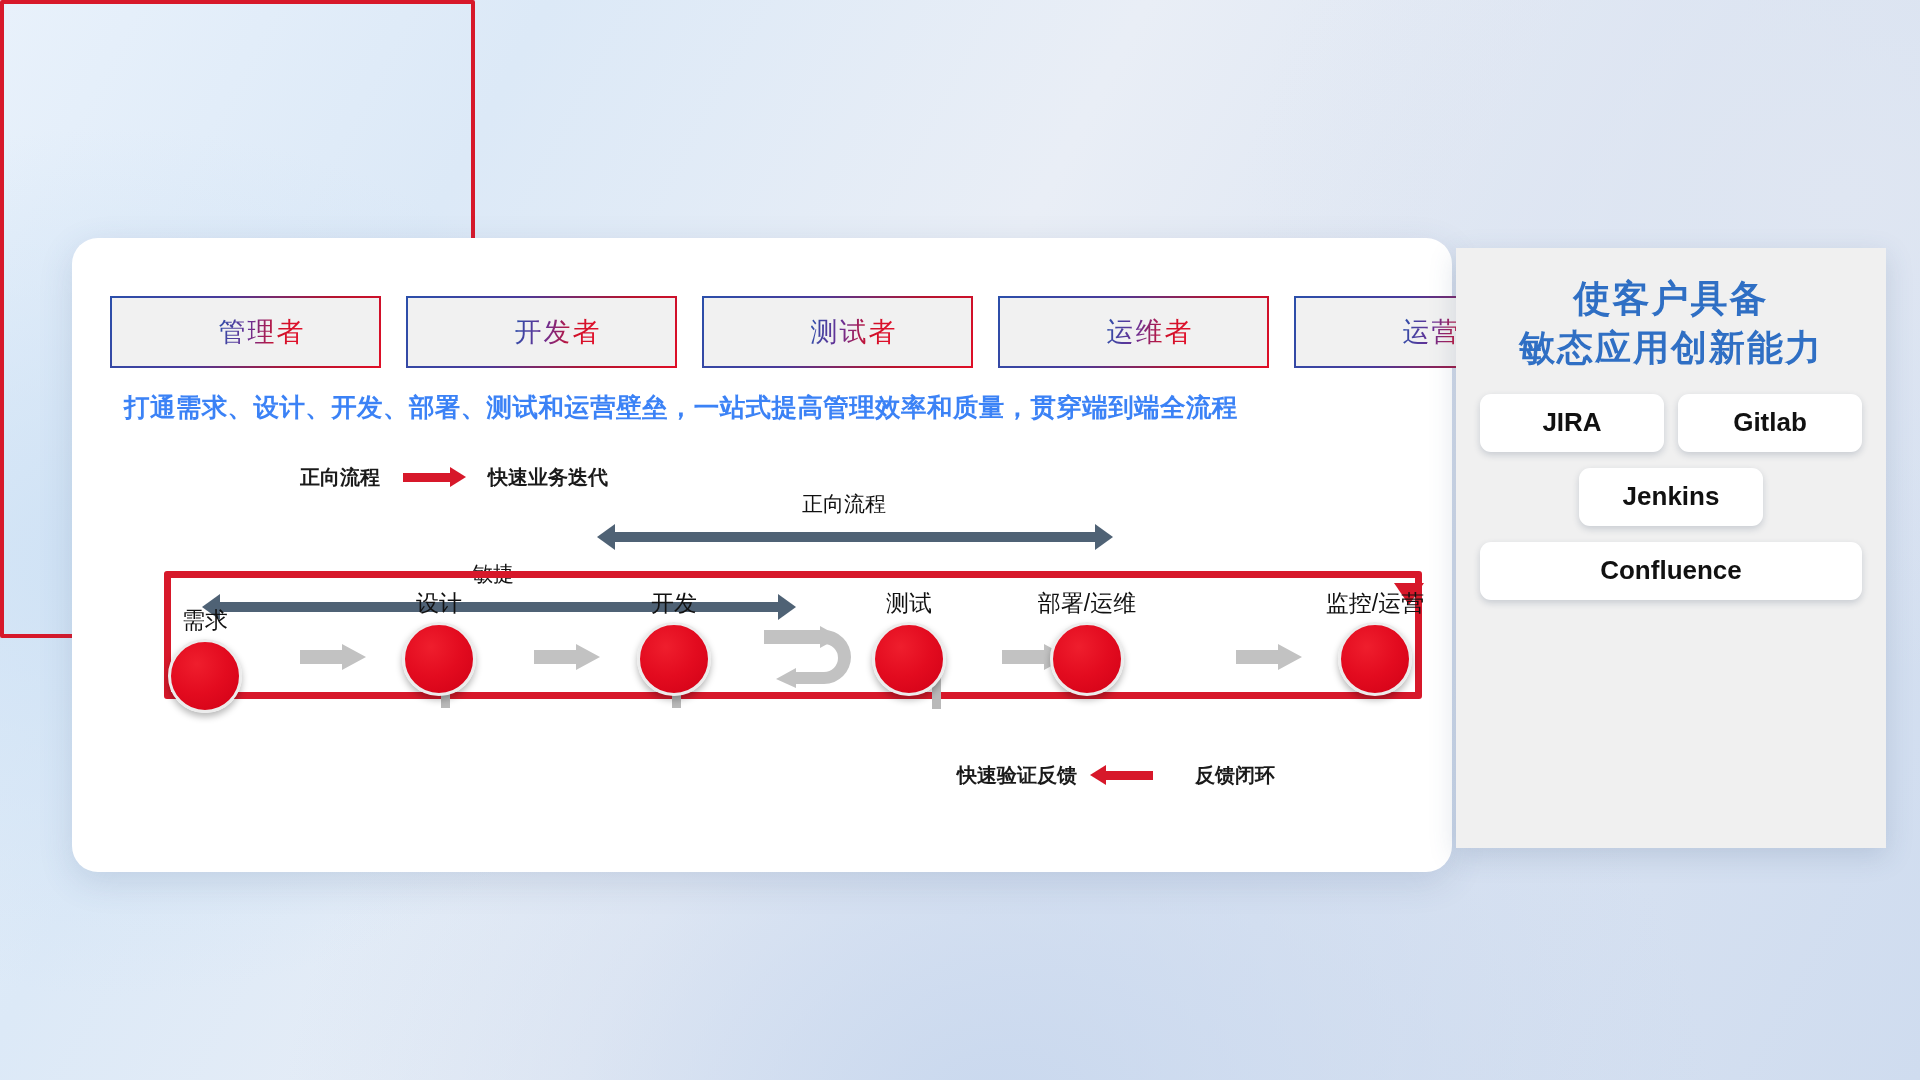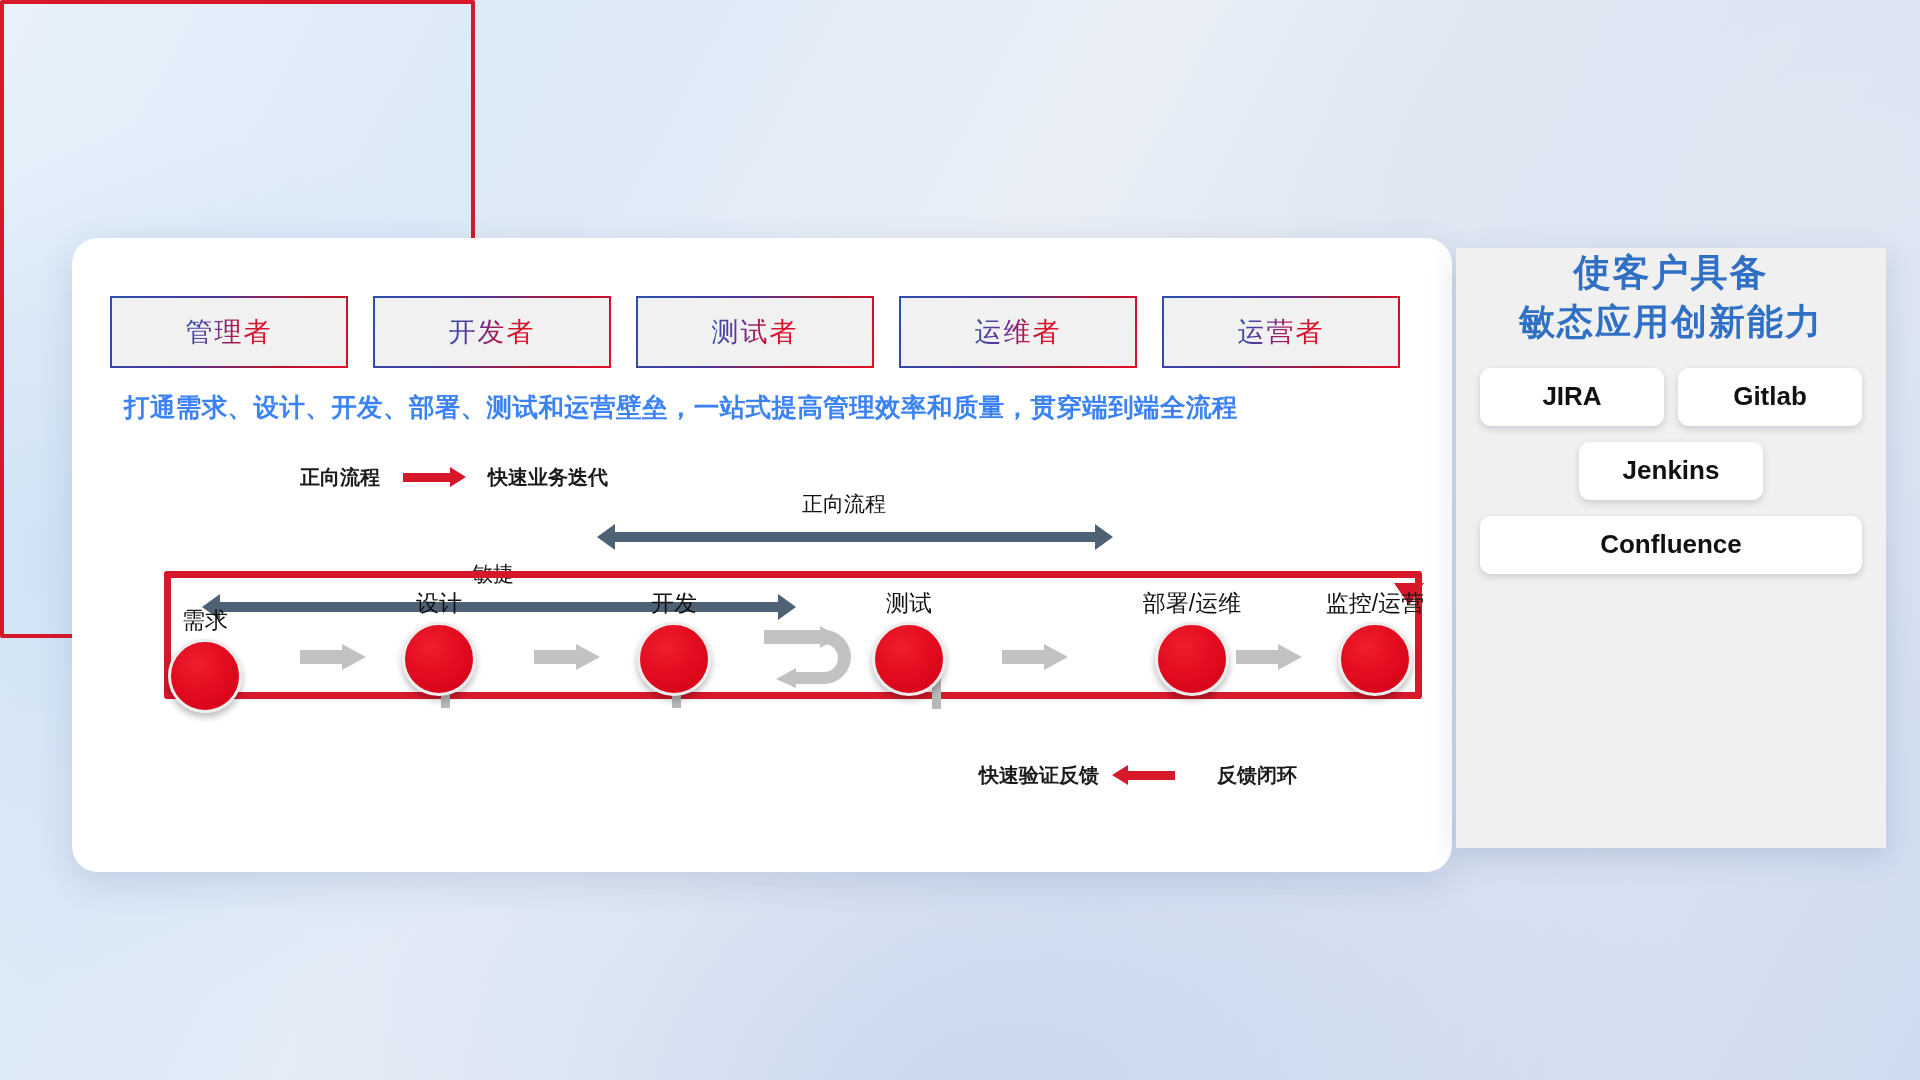--- a/index.html
+++ b/index.html
@@ -32,21 +32,21 @@
   
   #role-row{position:absolute;left:38px;top:58px;display:flex;gap:25px;}
   .role-box{
     width:234px;height:68px;
     background:#f1f1f1;
     display:flex;align-items:center;justify-content:center;
     position:relative;
     border:2px solid transparent;
     background-image:linear-gradient(#f1f1f1,#f1f1f1),
                      linear-gradient(118deg,#2b4faa 0%, #4a3a9a 38%, #b51430 72%, #e00e26 100%);
-    background-origin:border-box;background-clip:padding-box,border-box;
+    background-origin:border-box;background-clip:padding-box,border-box;padding-left:33px;
   }
   .role-label{
     font-size:27px;font-weight:400;letter-spacing:2px;
     background:linear-gradient(100deg,#2b4faa 0%, #6a2f94 35%, #d00f28 68%, #e8102b 100%);
     -webkit-background-clip:text;background-clip:text;
     -webkit-text-fill-color:transparent;color:#b5143a;
   }
 
   
   #desc{
@@ -67,21 +67,21 @@
   }
   .legend-arrow-red-left{
     width:48px;height:9px;background:#d7182a;position:relative;
   }
   .legend-arrow-red-left:before{
     content:"";position:absolute;left:-15px;top:-6px;
     border-right:16px solid #d7182a;border-top:10.5px solid transparent;border-bottom:10.5px solid transparent;
   }
 
   
-  #legend-feedback{position:absolute;left:907px;top:524px;display:flex;align-items:center;gap:28px;}
+  #legend-feedback{position:absolute;left:885px;top:524px;display:flex;align-items:center;gap:28px;}
 
   
   .measure{position:absolute;height:10px;background:#4f6275;}
   .measure:before{
     content:"";position:absolute;left:-17px;top:-8px;
     border-right:18px solid #4f6275;border-top:13px solid transparent;border-bottom:13px solid transparent;
   }
   .measure:after{
     content:"";position:absolute;right:-17px;top:-8px;
     border-left:18px solid #4f6275;border-top:13px solid transparent;border-bottom:13px solid transparent;
@@ -136,21 +136,21 @@
   .chev svg{display:block;}
 
   
   #tools-panel{
     position:absolute;left:1456px;top:248px;width:430px;height:600px;
     background:#f0f0f0;
     box-shadow:0 8px 26px rgba(60,90,130,.18);
     z-index:5;
   }
   #tools-head{
-    text-align:center;
+    padding-top:26px;text-align:center;
   }
   .tools-head-line{
     color:#2f6fc4;font-weight:700;letter-spacing:2px;line-height:1.34;
   }
   #tools-head-1{font-size:37px;}
   #tools-head-2{font-size:36px;}
   #tools-grid{
     margin-top:22px;padding:0 0;
     display:flex;flex-wrap:wrap;gap:16px 14px;justify-content:center;
   }
@@ -252,21 +252,21 @@
         <span class="node-label">测试</span>
         <div class="node-dot"></div>
       </div>
 
       <div class="chev" style="left:930px;">
         <svg width="66" height="26" viewBox="0 0 66 26">
           <path d="M0 6 L42 6 L42 0 L66 13 L42 26 L42 20 L0 20 Z" fill="#c2c2c2"></path>
         </svg>
       </div>
 
-      <div class="node" style="left:1083px;top:0;">
+      <div class="node" style="left:978px;top:0;">
         <span class="node-label">部署/运维</span>
         <div class="node-dot"></div>
       </div>
 
       <div class="chev" style="left:1164px;">
         <svg width="66" height="26" viewBox="0 0 66 26">
           <path d="M0 6 L42 6 L42 0 L66 13 L42 26 L42 20 L0 20 Z" fill="#c2c2c2"></path>
         </svg>
       </div>
 

